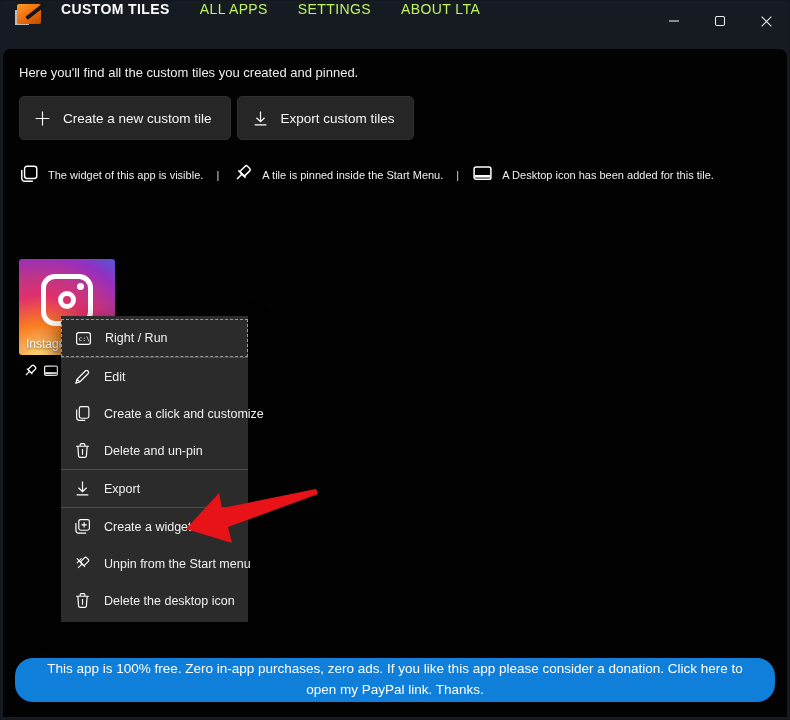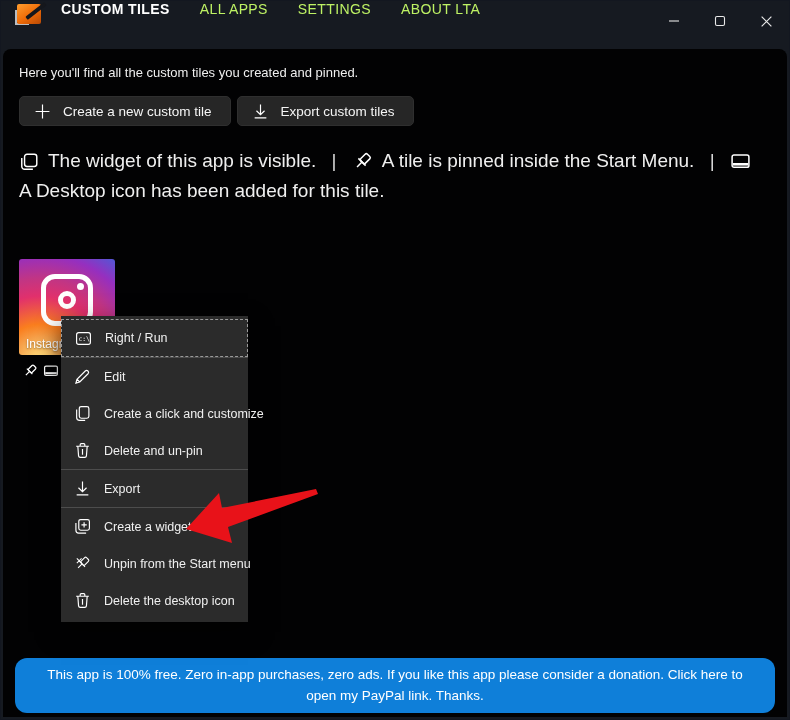--- a/index.html
+++ b/index.html
@@ -15,22 +15,22 @@
   .navtabs { display:flex; align-items:center; gap:30px; }
   .navtab { font-size:14px; letter-spacing:.4px; color:#bef264; cursor:default; }
   .navtab.active { color:#ffffff; font-weight:bold; }
   .wincontrols { position:absolute; right:0; top:0; height:40px; display:flex; }
   .winbtn { width:46px; height:40px; display:flex; align-items:center; justify-content:center; color:#e8e8e8; }
 
   
   .panel { position:absolute; left:2px; right:2px; top:48px; bottom:2px; background:#020203; border-radius:8px 8px 0 0; padding:14px 16px; color:#efefef; }
   .intro { font-size:13px; margin-top:2px; }
   .btnrow { display:flex; gap:6px; margin-top:16px; }
-  .btn { display:flex; align-items:center; gap:12px; height:30px; padding:0 18px 0 14px; background:#262626; border:1px solid #2f2f2f; border-radius:5px; color:#f5f5f5; font-size:13.5px; cursor:default; }
-  .legend { margin-top:20px; font-size:19px; line-height:30px; }
+  .btn { display:flex; align-items:center; gap:12px; height:44px; padding:0 18px 0 14px; background:#262626; border:1px solid #2f2f2f; border-radius:5px; color:#f5f5f5; font-size:13.5px; cursor:default; }
+  .legend { margin-top:20px; font-size:11px; line-height:30px; }
   .legend .sep { margin:0 10px; color:#d9d9d9; }
   .ic { display:inline-block; vertical-align:-5px; margin-right:9px; }
   .hint { margin-top:6px; font-size:13.5px; }
 
   
   .tile { position:absolute; left:18px; top:258px; width:96px; height:96px; border-radius:3px;
     background:radial-gradient(circle at 22% 108%, #fed373 6%, #f6a14b 20%, #fa7e1e 30%, #e1306c 52%, #c13584 66%, #962fbf 84%, #5158d6 100%); }
   .tile .cam { position:absolute; left:22px; top:15px; width:52px; height:52px; border:5px solid #fff; border-radius:14px; }
   .tile .lens { position:absolute; left:12px; top:12px; width:18px; height:18px; border:5px solid #fff; border-radius:50%; }
   .tile .dot { position:absolute; right:4px; top:4px; width:7px; height:7px; background:#fff; border-radius:50%; }
@@ -38,21 +38,21 @@
   .tilebadges { position:absolute; left:21px; top:362px; display:flex; gap:5px; align-items:center; }
 
   
   .ctxmenu { position:absolute; left:60px; top:315px; width:187px; background:#2b2b2b; padding:3px 0; box-shadow:0 10px 22px rgba(0,0,0,.65); z-index:5; }
   .mi { display:flex; align-items:center; gap:13px; height:37px; padding:0 12px 0 13px; color:#f0f0f0; font-size:12.5px; cursor:default; white-space:nowrap; }
   .mi.focused { border:1px dashed #9a9a9a; height:38px; }
   .msep { height:1px; background:#4d4d4d; }
 
   
   .arrow { position:absolute; left:183px; top:468px; z-index:9; }
-  .banner { position:absolute; left:14px; right:14px; top:657px; height:55px; background:#0f7fd9; border-radius:12px; display:flex; align-items:center; justify-content:center; z-index:3; }
+  .banner { position:absolute; left:14px; right:14px; top:657px; height:44px; background:#0f7fd9; border-radius:18px; display:flex; align-items:center; justify-content:center; z-index:3; }
   .banner p { color:#fff; font-size:13.5px; text-align:center; line-height:1.55; max-width:724px; }
 
   svg { display:block; }
 </style>
 </head>
 <body>
 
 <div id="app">
 
   <div class="titlebar">

